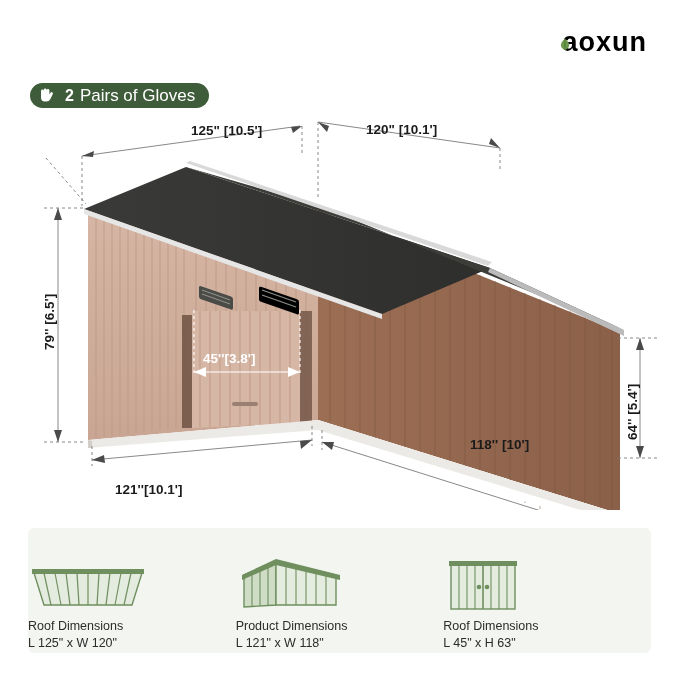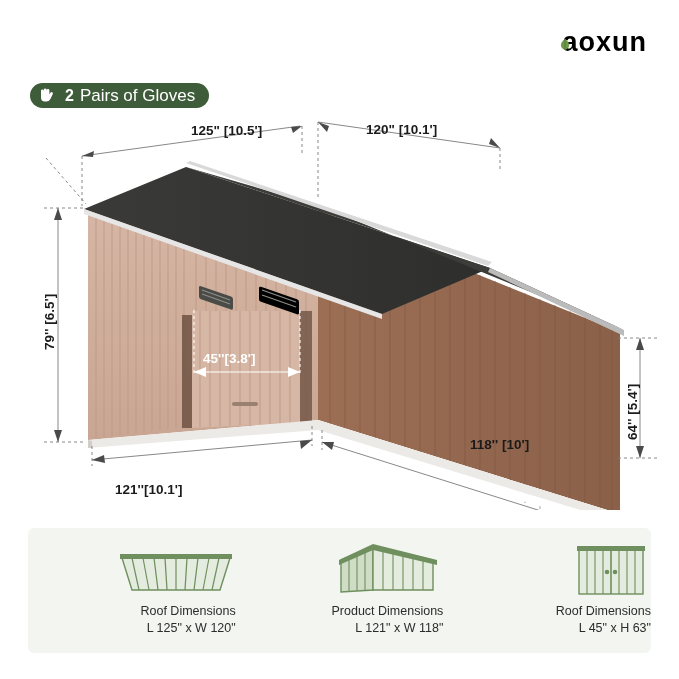--- a/index.html
+++ b/index.html
@@ -56,21 +56,21 @@
   .dim.white{color:#ffffff;}
 
   svg.overlay{position:absolute;left:0;top:0;}
 
   
   .card{
     position:absolute;left:28px;top:528px;width:623px;height:125px;
     background:#f2f5f0;border-radius:6px;
   }
   .cols{display:flex;width:100%;height:100%;}
-  .col{flex:1;display:flex;flex-direction:column;align-items:flex-end;justify-content:flex-start;padding-top:10px;}
+  .col{flex:1;display:flex;flex-direction:column;align-items:flex-start;justify-content:flex-start;padding-top:25px;}
   .col .cap{font-size:12.5px;color:#2c2c2c;margin-top:8px;}
   .col .cap2{font-size:12.5px;color:#2c2c2c;margin-top:3px;}
   .icon-box{height:58px;display:flex;align-items:flex-end;}
 </style>
 </head>
 <body>
 
 <div class="page">
 
 

